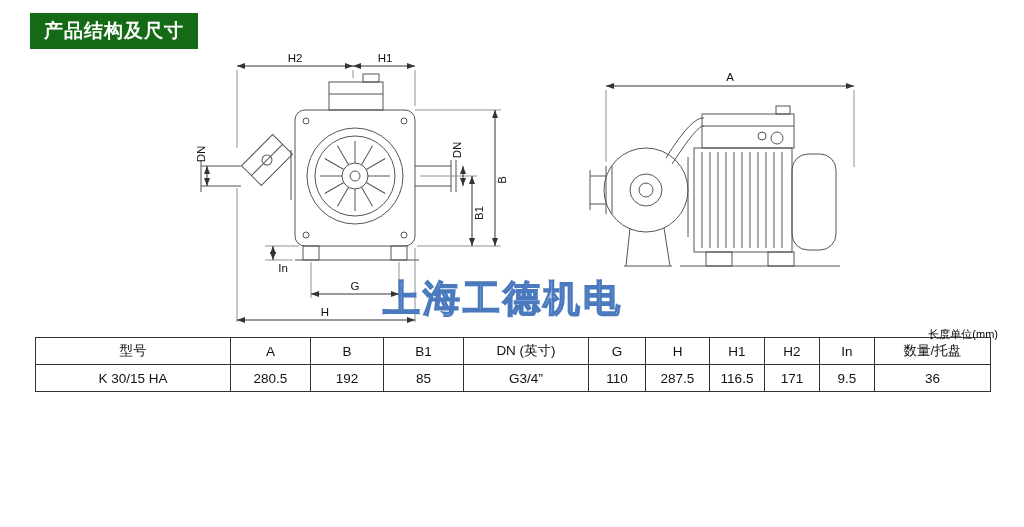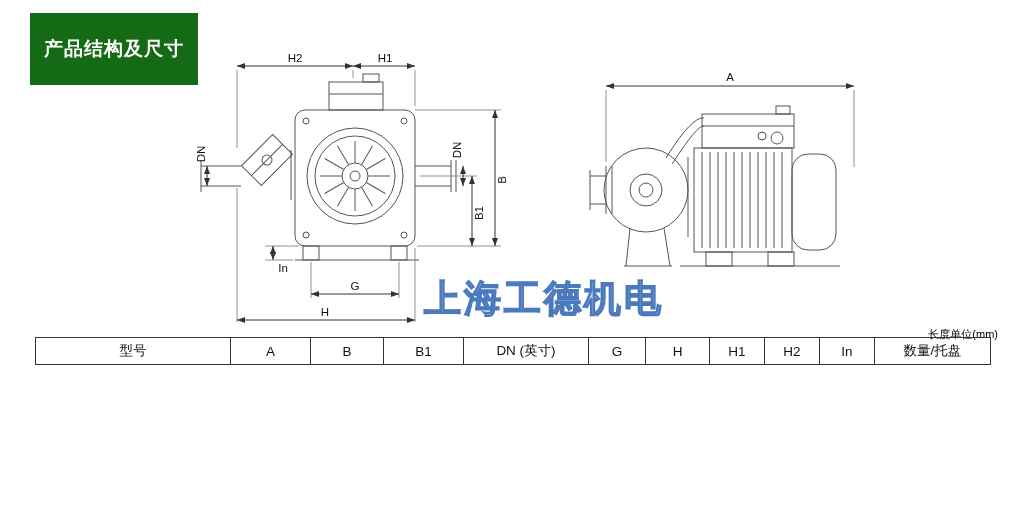--- a/index.html
+++ b/index.html
@@ -8,27 +8,27 @@
     position:relative;
     background:#ffffff;
     font-family:"Liberation Sans","DejaVu Sans",sans-serif;
     overflow:hidden;
     color:#111;
   }
   .banner {
     position:absolute; left:30px; top:13px;
     background:#156a15; color:#fff;
     font-size:19px; font-weight:bold;
-    padding:23px 14px; letter-spacing:1px;
+    padding:5px 14px; letter-spacing:1px;
   }
   .drawing { position:absolute; }
   .drawing-front { left:195px; top:48px; width:330px; height:300px; }
   .drawing-side  { left:580px; top:62px; width:300px; height:250px; }
   .watermark {
-    position:absolute; left:424px; top:274px;
+    position:absolute; left:383px; top:274px;
     font-size:37px; font-weight:bold; letter-spacing:3px;
     color:rgba(96,140,200,0.45);
     -webkit-text-stroke:1.3px #4a79be;
     white-space:nowrap;
   }
   .unit-note {
     position:absolute; right:26px; top:327px;
     font-size:11px; color:#000;
   }
   table.spec-table {
@@ -242,14 +242,27 @@
         <th>DN (英寸)</th>
         <th>G</th>
         <th>H</th>
         <th>H1</th>
         <th>H2</th>
         <th>In</th>
         <th>数量/托盘</th>
       </tr>
   </thead>
   <tbody>
+      <tr>
+        <td>K 30/15 HA</td>
+        <td>280.5</td>
+        <td>192</td>
+        <td>85</td>
+        <td>G3/4”</td>
+        <td>110</td>
+        <td>287.5</td>
+        <td>116.5</td>
+        <td>171</td>
+        <td>9.5</td>
+        <td>36</td>
+      </tr>
     </tbody>
 </table>
 
 </body></html>

